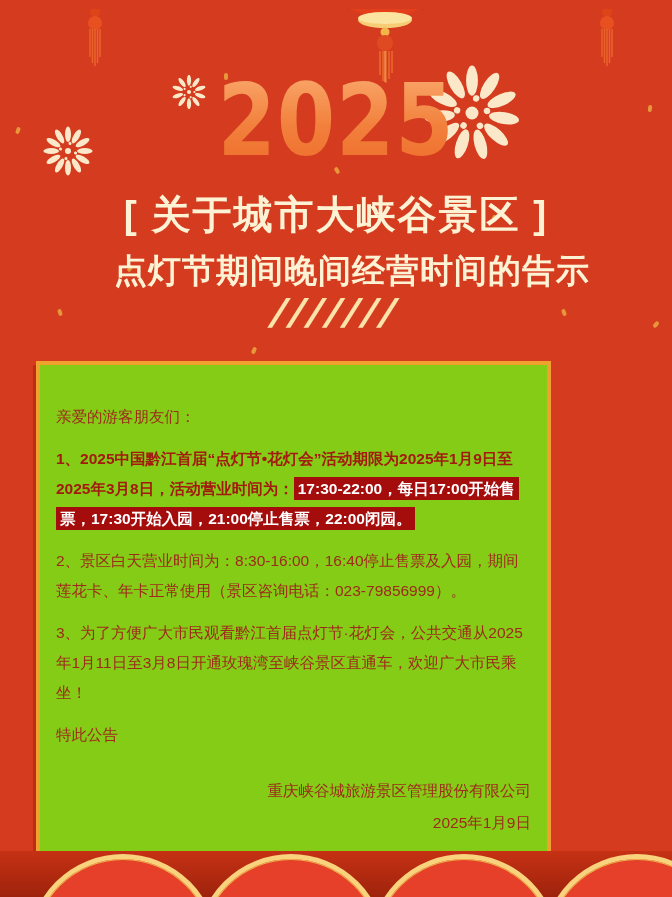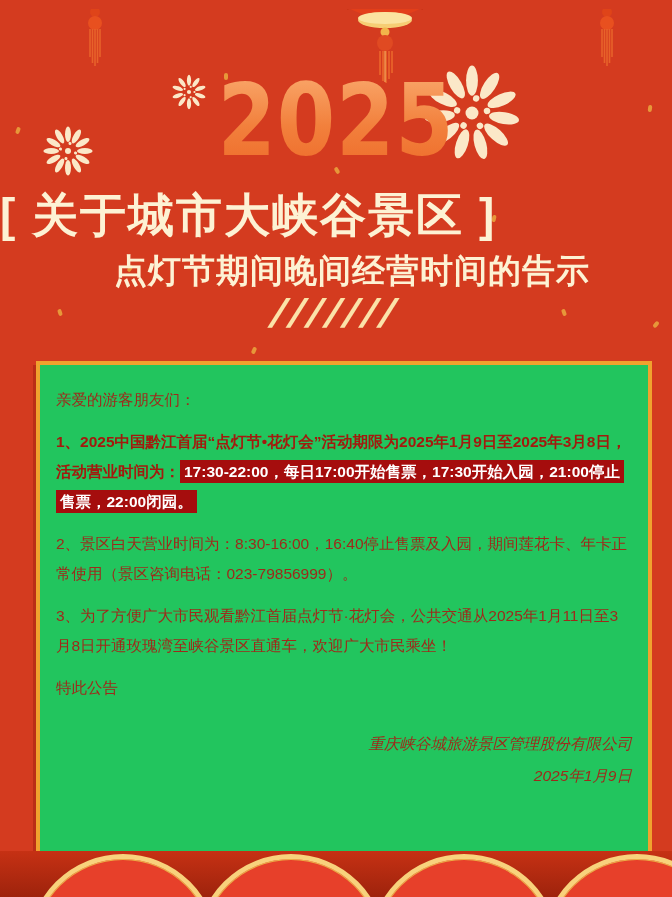--- a/index.html
+++ b/index.html
@@ -22,39 +22,39 @@
   
   .speck{position:absolute;width:4px;height:7px;border-radius:2px;background:#eaa83e;opacity:.85;}
 
   
   .year{position:absolute;left:0;right:0;top:60px;text-align:center;
         font-family:"DejaVu Sans","Liberation Sans",sans-serif;
         font-weight:700;font-size:100px;line-height:104px;letter-spacing:1px;
         background:linear-gradient(180deg,#faaa6e 0%,#f2803c 55%,#ee6b2a 100%);
         -webkit-background-clip:text;background-clip:text;color:transparent;
         transform:scaleX(.84);transform-origin:50% 50%;}
-  .title{position:absolute;left:0;right:0;top:178px;
-         color:#fdf2d4;font-weight:700;font-size:46px;line-height:56px;letter-spacing:2px;}
+  .title{position:absolute;left:0;right:0;top:178px;text-align:center;
+         color:#fdf2d4;font-weight:700;font-size:39px;line-height:56px;letter-spacing:2px;}
   .subtitle{position:absolute;left:0;right:0;top:240px;text-align:center;
             color:#fdf2d4;font-weight:700;font-size:33px;line-height:44px;letter-spacing:1px;padding-left:32px;}
   .slashes{position:absolute;left:0;right:0;top:282px;text-align:center;
            color:#fbe3a9;font-weight:700;font-style:italic;font-size:40px;line-height:44px;
            letter-spacing:7px;transform:skewX(-14deg);}
 
   
-  .card{position:absolute;left:36px;top:352px;width:616px;height:500px;box-sizing:border-box;
-        background:#22c55e;border:4px solid #f0a22e;
+  .card{position:absolute;left:36px;top:352px;width:515px;height:500px;box-sizing:border-box;
+        background:#84cc16;border:4px solid #f0a22e;
         box-shadow:-3px 4px 0 rgba(155,30,10,.45);
-        padding:20px 16px 12px 16px;}
+        padding:37px 16px 12px 16px;}
   .card p{margin:0 0 12px 0;font-size:15.5px;line-height:30px;color:#9e2a1b;font-weight:500;}
   .card .bold-item{font-weight:700;color:#a31a0e;}
   .hl{background:#a50d0d;color:#ffffff;padding:3px 4px;
       -webkit-box-decoration-break:clone;box-decoration-break:clone;}
   .closing{margin-bottom:26px !important;}
-  .sig{text-align:right;margin-bottom:2px !important;font-style:italic;}
+  .sig{text-align:right;margin-bottom:2px !important;}
 
   
   .bottom-band{position:absolute;left:0;right:0;bottom:0;height:46px;overflow:hidden;
                background:linear-gradient(180deg,#c63114 0%,#9e230c 100%);}
   .scallop{position:absolute;top:3px;width:190px;height:190px;border-radius:50%;
            background:#e7402a;border:5px solid #f8d27c;box-sizing:border-box;
            box-shadow:inset 0 0 0 1px #eaae45;}
   .scallop::before{content:"";position:absolute;left:14%;top:8%;width:62%;height:62%;
                    border-radius:50%;border:4px solid transparent;
                    border-bottom-color:rgba(176,32,14,.45);transform:rotate(14deg);}

